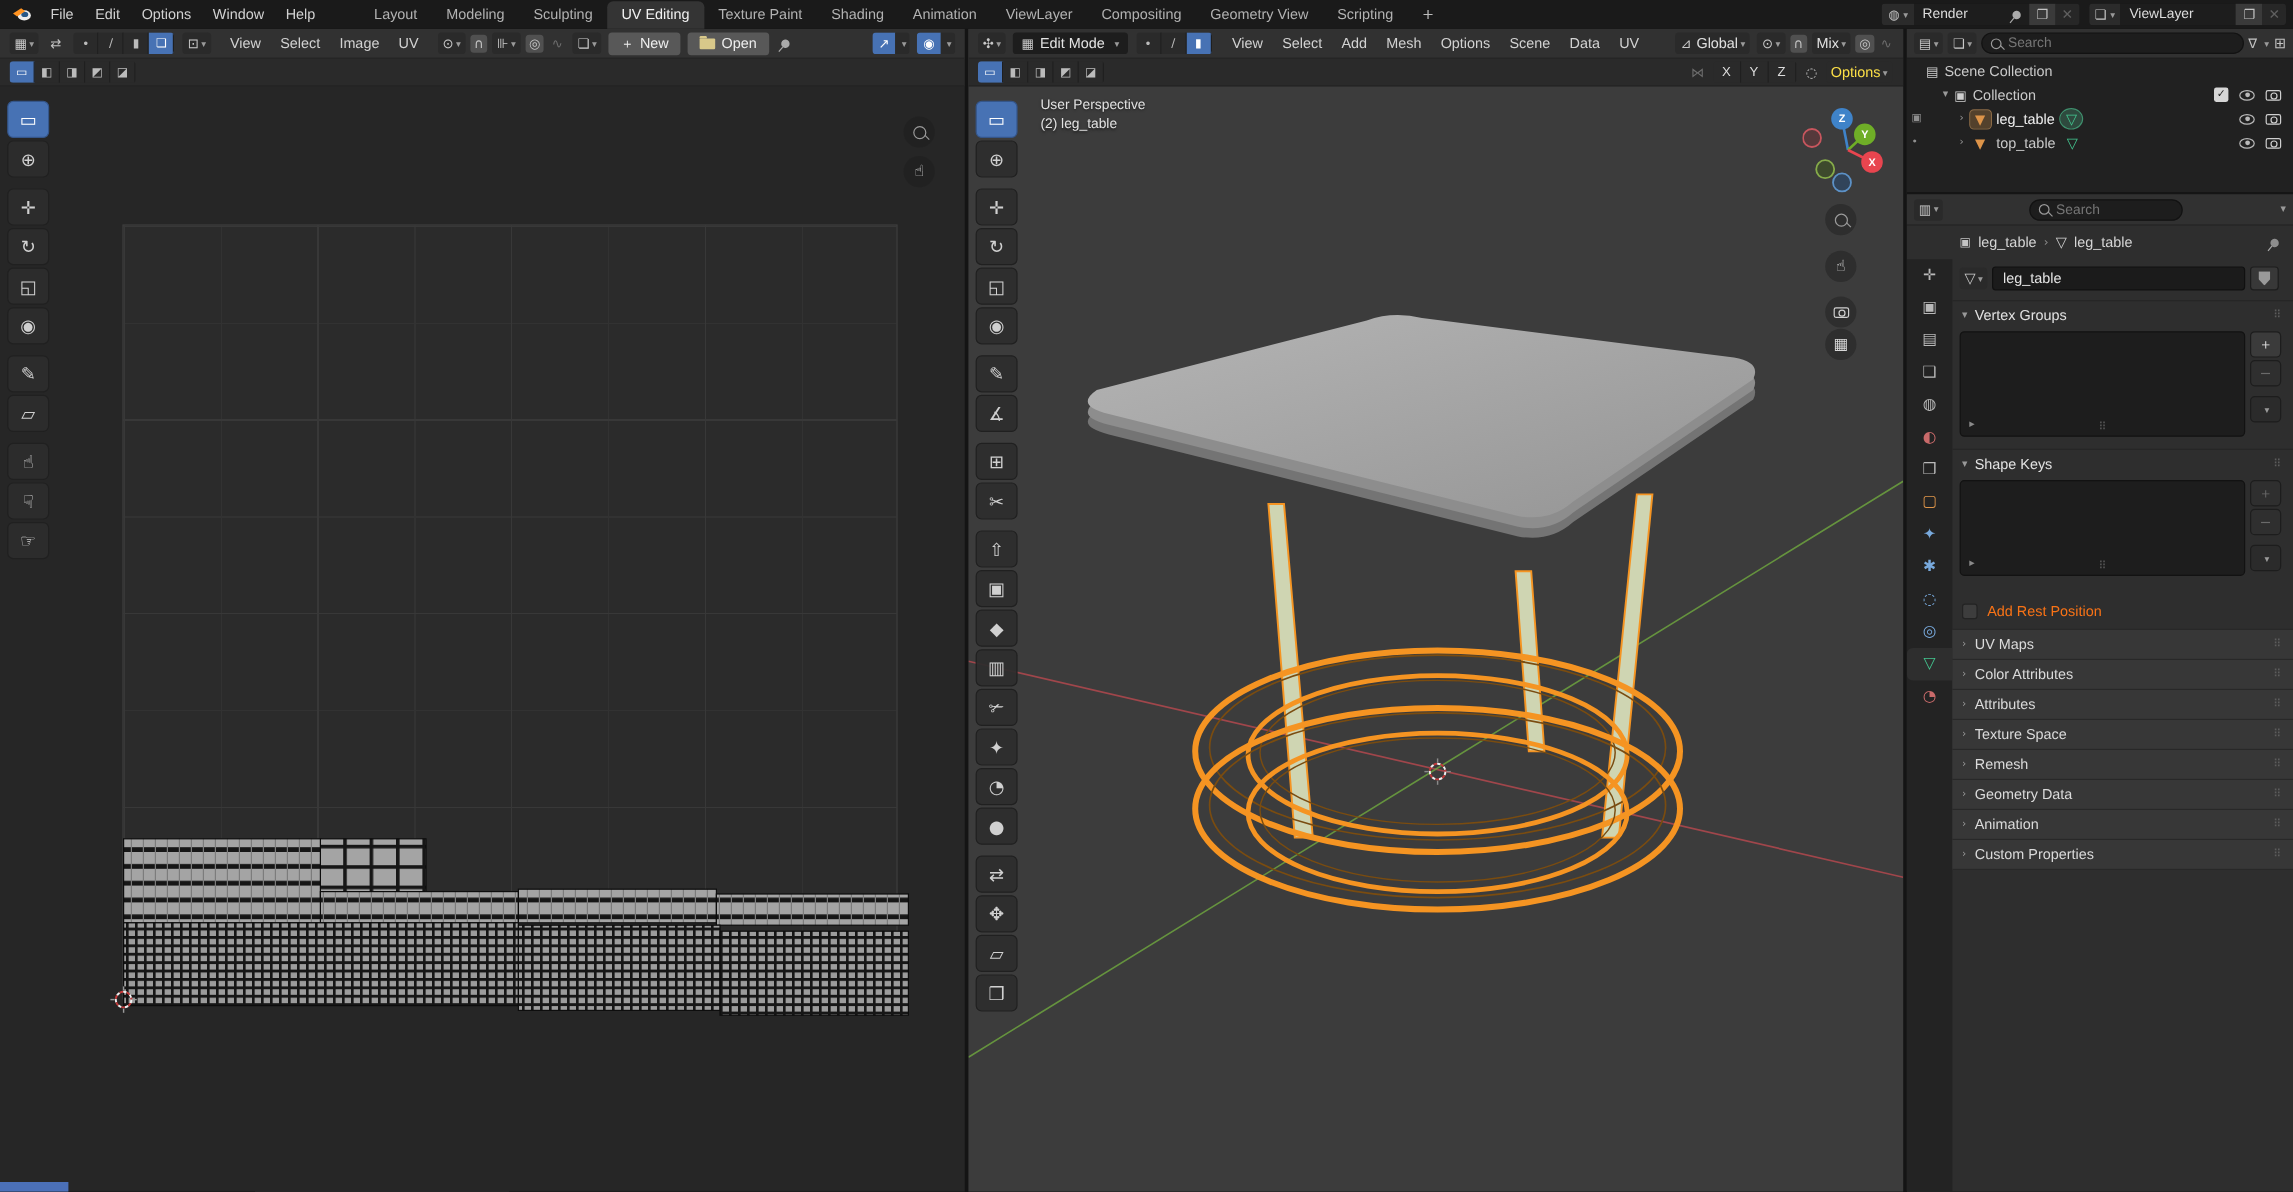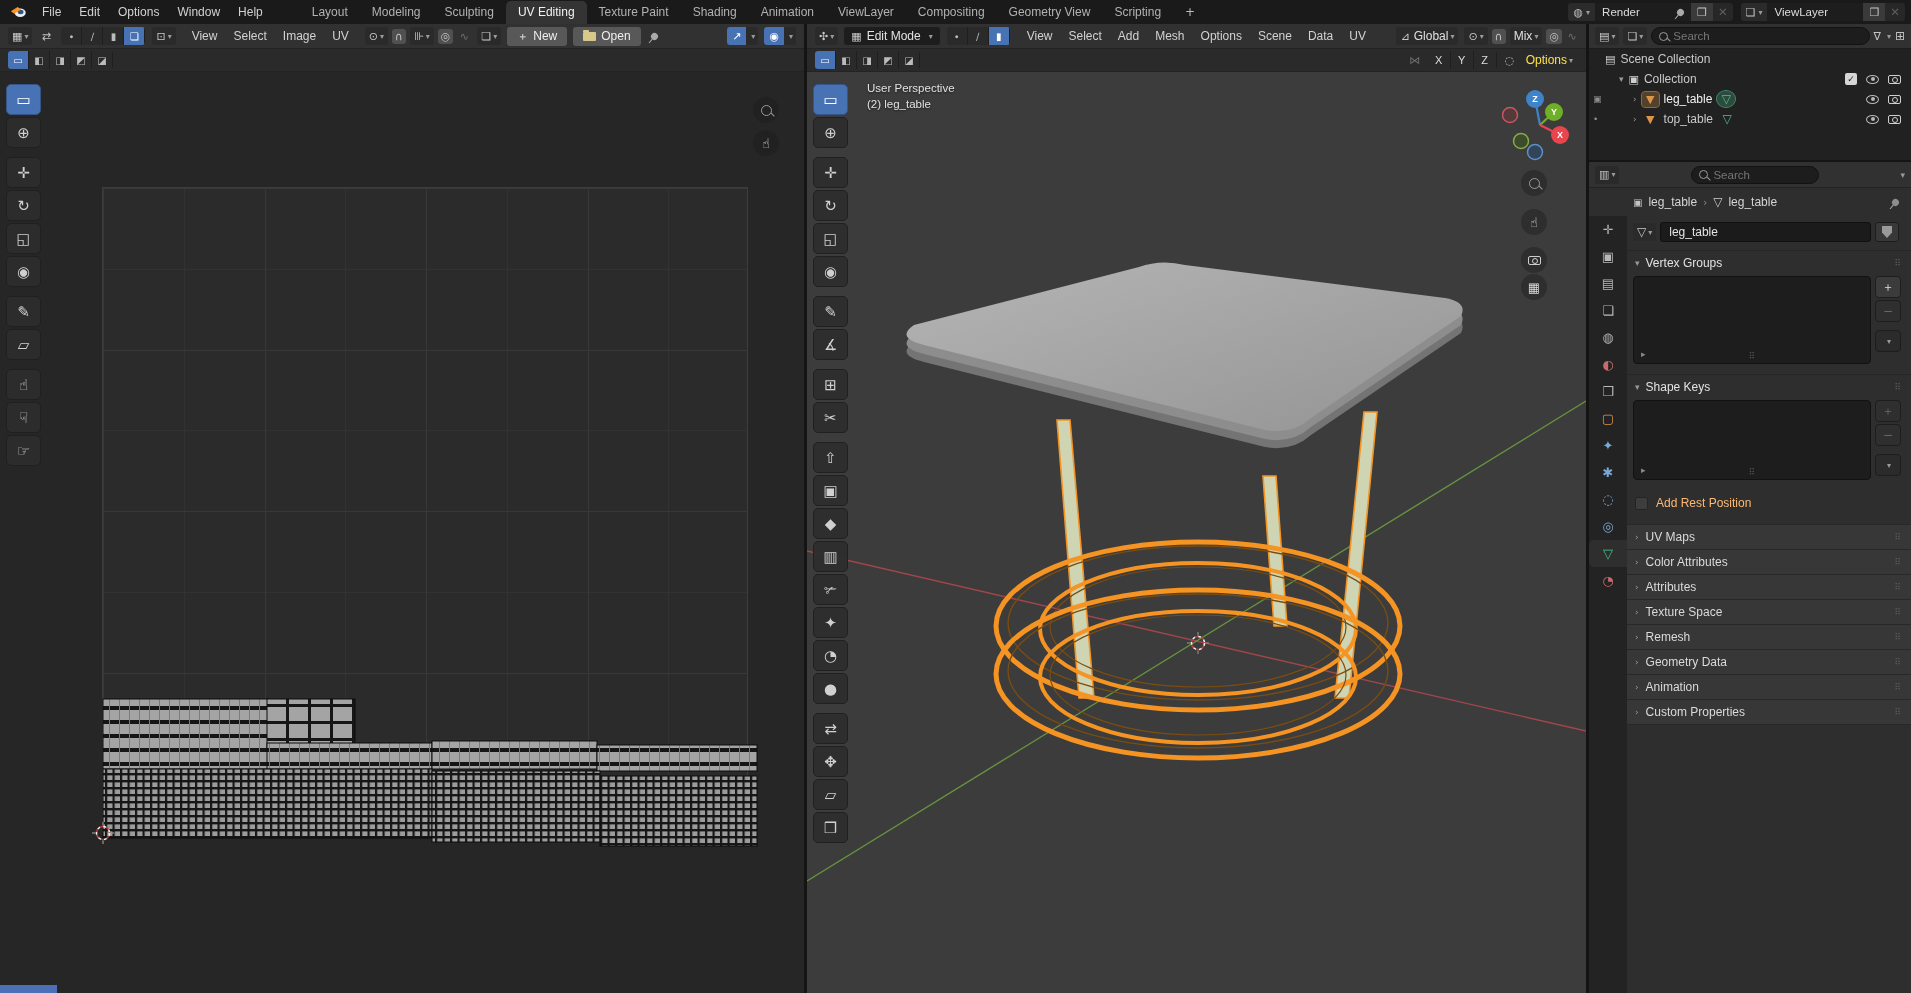--- a/index.html
+++ b/index.html
@@ -105,21 +105,21 @@
   .sect-head{display:flex;align-items:center;height:24px;padding:0 10px 0 8px;color:#e2e2e2;gap:6px;border-top:1px solid #262626}
   .sect-head .grip{margin-left:auto;color:#5c5c5c;font-family:"DejaVu Sans",sans-serif;font-size:9px}
   .listwrap{display:flex;gap:4px;padding:2px 10px 10px 6px}
   .listbox{flex:1;height:88px;background:#1d1d1d;border:1px solid #121212;border-radius:4px;position:relative}
   .listbox .expand{position:absolute;left:7px;bottom:4px;color:#8a8a8a;font-family:"DejaVu Sans",sans-serif;font-size:9px}
   .listbox .grip{position:absolute;left:50%;bottom:2px;transform:translateX(-50%);color:#555;font-family:"DejaVu Sans",sans-serif;font-size:9px}
   .listbtns{display:flex;flex-direction:column;gap:2px;width:26px}
   .lbtn{width:26px;height:22px;background:#3b3b3b;border:1px solid #1d1d1d;border-radius:4px;display:flex;align-items:center;justify-content:center;color:#e0e0e0;font-family:"DejaVu Sans",sans-serif;font-size:12px}
   .lbtn.dim{background:#2f2f2f;color:#6a6a6a}
   .lbtn.dd{margin-top:6px;background:#2b2b2b}
-  .chkrow{display:flex;align-items:center;gap:8px;height:26px;padding-left:8px;color:#fdba74}
+  .chkrow{display:flex;align-items:flex-end;gap:8px;height:26px;padding-left:8px;color:#f97316}
   .chk-empty{width:13px;height:13px;background:#3d3d3d;border:1px solid #232323;border-radius:2.5px}
   .fold{height:25px;background:#373737;display:flex;align-items:center;gap:7px;padding:0 10px 0 8px;color:#dadada;border-bottom:1px solid #282828}
   .fold .grip{margin-left:auto;color:#5c5c5c;font-family:"DejaVu Sans",sans-serif;font-size:9px}
   .folds{margin-top:8px;border-top:1px solid #282828}
   .status-blue{position:absolute;left:0;bottom:0;width:57px;height:8px;background:#4b70b8;z-index:40}
 </style>
 </head>
 <body>
 
 <div class="topbar">

